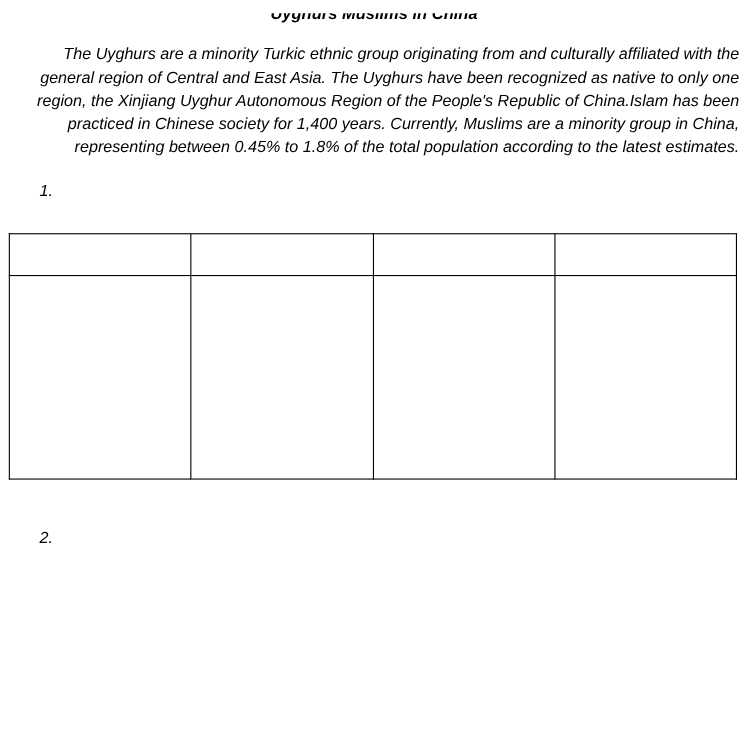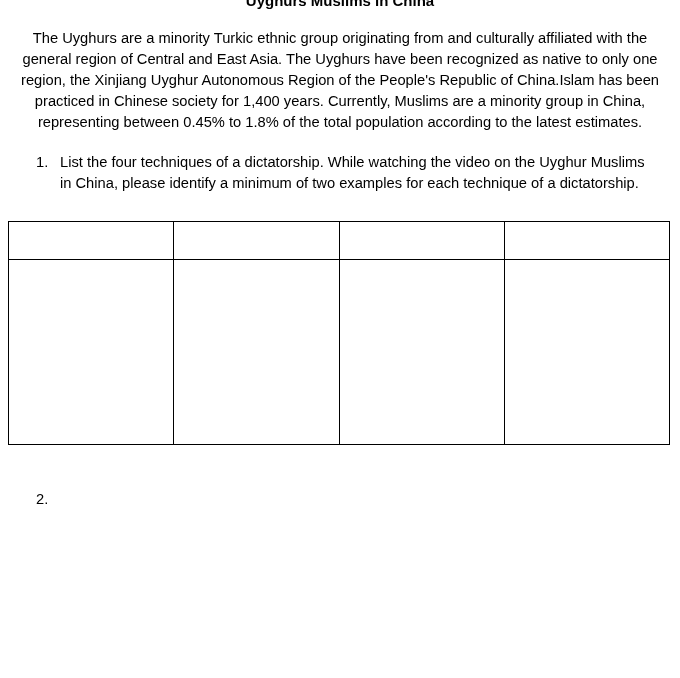--- a/index.html
+++ b/index.html
@@ -11,39 +11,40 @@
     width: 680px;
     height: 678px;
     overflow: hidden;
     font-family: "Liberation Sans", sans-serif;
     color: #000000;
     -webkit-font-smoothing: antialiased;
   }
   .page {
     position: relative;
     width: 664px;
-    margin: 0 auto;
+    margin: 12px auto;
     padding: 0 0;
+    font-style: italic;
   }
   .title-clip {
     overflow: hidden;
     height: 11px;
   }
   .doc-title {
     margin: -9px 0 0 0;
     text-align: center;
     font-size: 15px;
     line-height: 19px;
     font-weight: bold;
   }
   .intro {
     margin: 17px 0 0 0;
     font-size: 14.7px;
     line-height: 21px;
-    text-align: center;
+    text-align: right;
   }
   .list-item {
     display: flex;
     font-size: 14.7px;
     line-height: 21px;
   }
   .list-item.item-1 { margin-top: 19px; }
   .list-item.item-2 { margin-top: 44px; }
   .list-number {
     flex: 0 0 auto;
@@ -76,21 +77,20 @@
 <div class="page">
 
   <div class="title-clip">
     <h1 class="doc-title">Uyghurs Muslims in China</h1>
   </div>
 
   <p class="intro">The Uyghurs  are a minority Turkic ethnic group originating from and culturally affiliated with the general region of Central and East Asia. The Uyghurs have been recognized as native to only one region, the Xinjiang Uyghur Autonomous Region of the People's Republic of China.Islam has been practiced in Chinese society for 1,400 years. Currently, Muslims are a minority group in China, representing between 0.45% to 1.8% of the total population according to the latest estimates.</p>
 
   <div class="list-item item-1">
     <span class="list-number">1.</span>
-    <span class="list-text">List the four techniques of a dictatorship. While watching the video on the Uyghur Muslims in China, please identify a minimum of two examples for each technique of a dictatorship.</span>
   </div>
 
   <table class="work-table">
     <tbody>
       <tr class="header-row">
         <td></td>
         <td></td>
         <td></td>
         <td></td>
       </tr>

